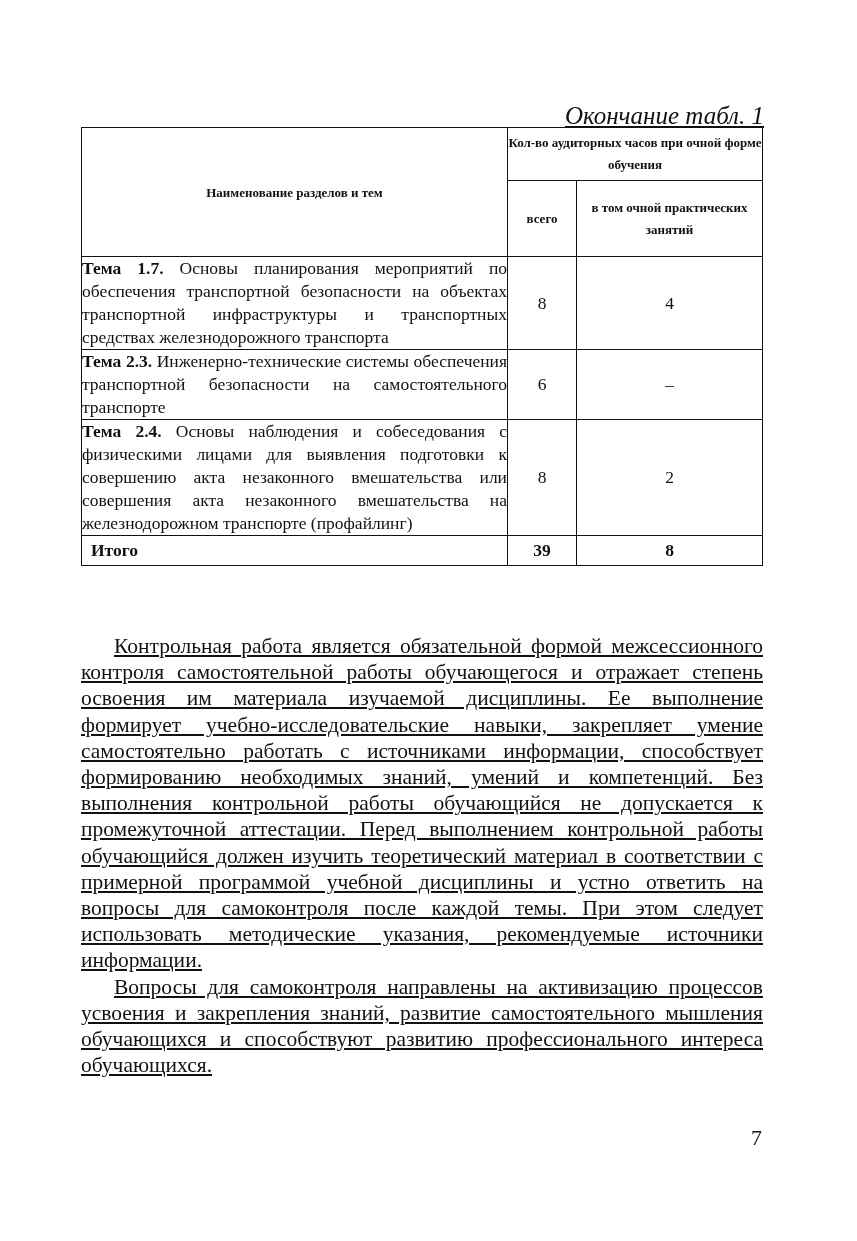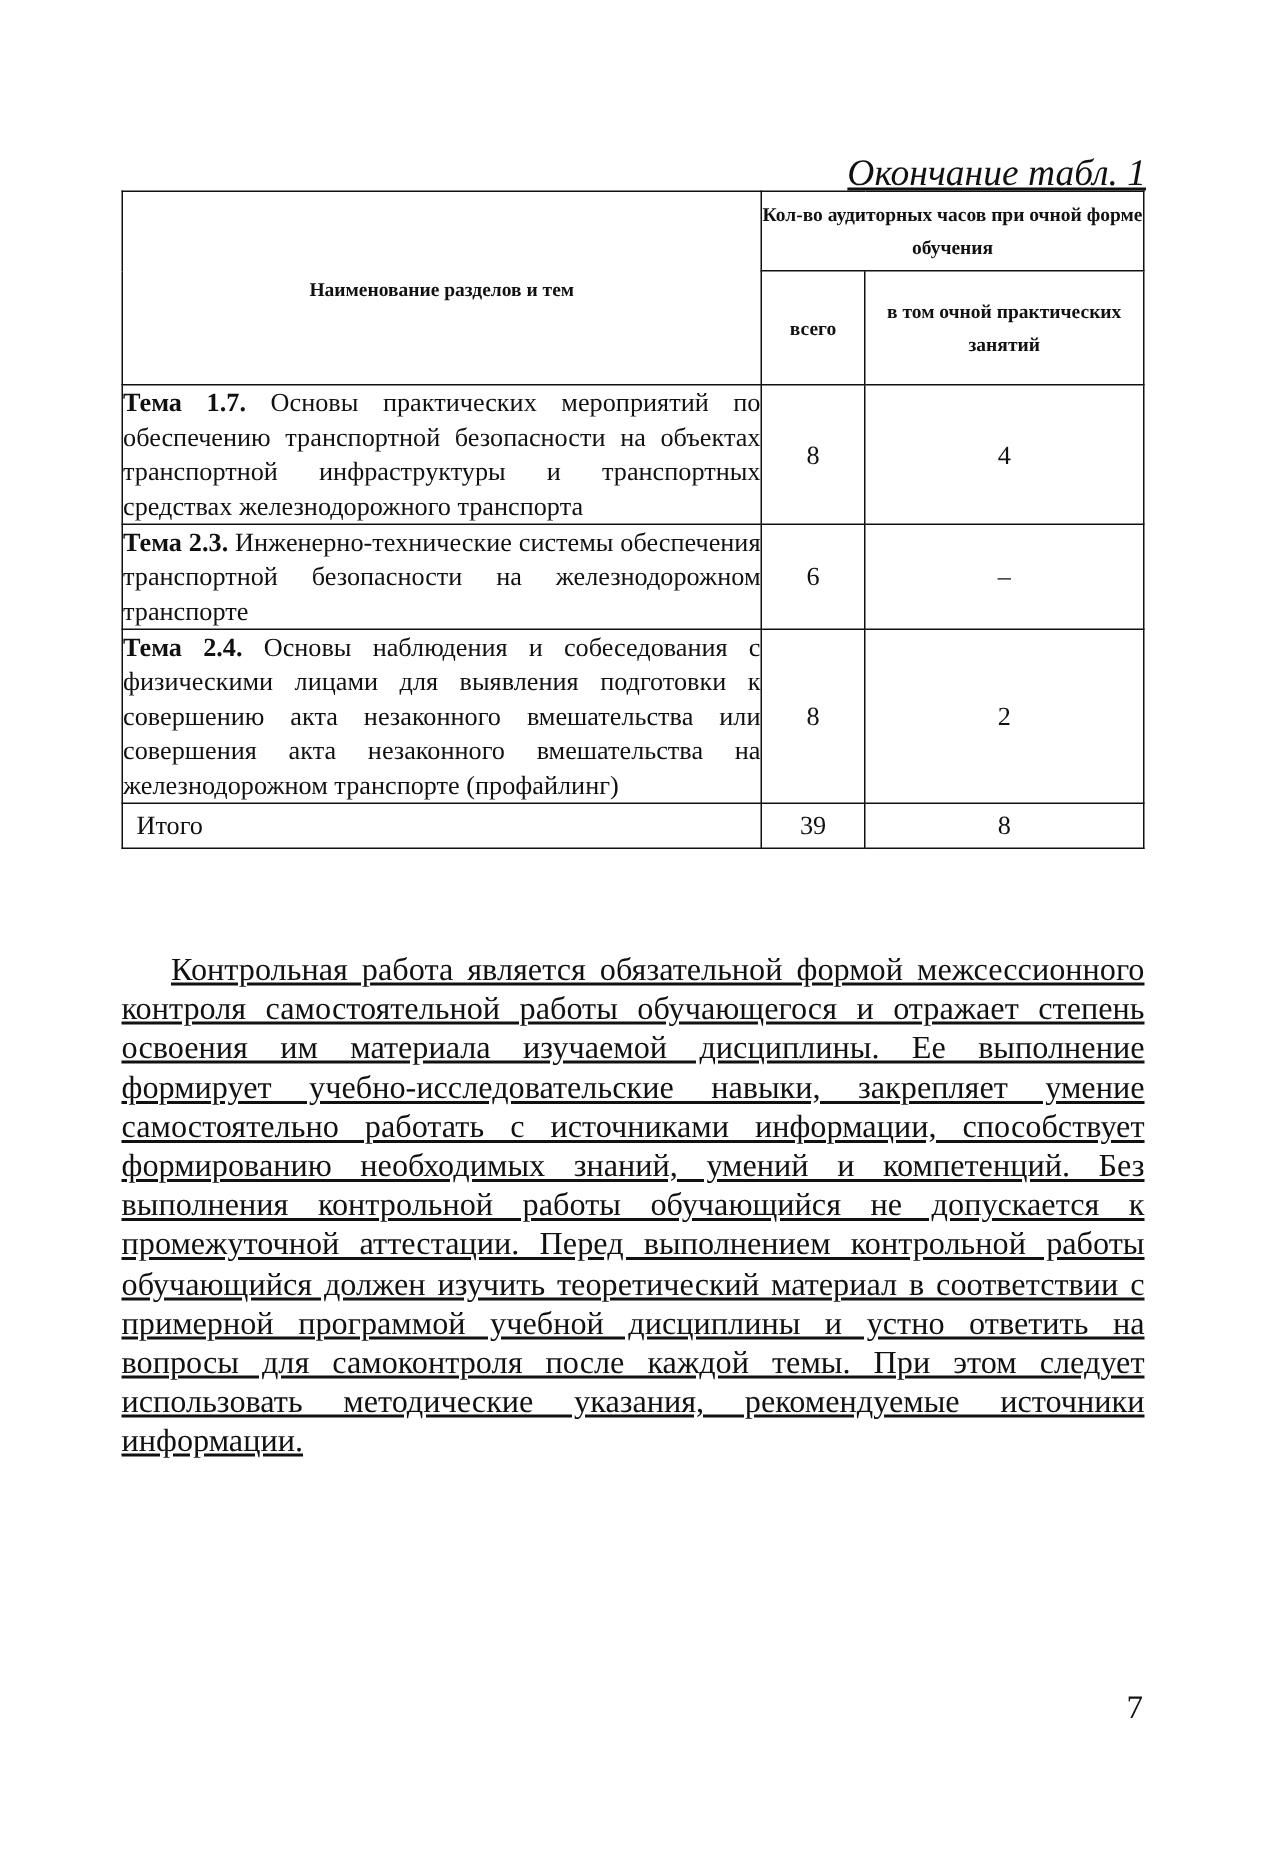--- a/index.html
+++ b/index.html
@@ -11,21 +11,21 @@
     table.t td, table.t th { border: 1.5px solid #111; padding: 0; vertical-align: middle; }
     th { font-weight: bold; text-align: center; font-size: 13px; }
     .c1 { width: 425px; }
     .c2 { width: 68px; }
     .head-main { height: 128px; }
     .head-group { height: 52px; line-height: 22px; }
     .head-sub { height: 74px; line-height: 22px; }
     td.topic { padding: 4px 6px 4px 9px; text-align: justify; text-align-last: left; }
     .topic b { font-weight: bold; }
     td.num { text-align: center; }
-    tr.total td { height: 29px; font-weight: normal; }
+    tr.total td { height: 29px; font-weight: bold; }
     tr.total td.lbl { padding-left: 9px; }
     .body-text { position: absolute; top: 633px; left: 81px; width: 682px; font-size: 21.5px;
                  line-height: 26.2px; text-align: justify; }
     .body-text p { margin: 0; text-indent: 33px; text-decoration: underline; }
     .pagenum { position: absolute; top: 1125px; right: 95px; font-size: 22px; }
   </style>
 </head>
 <body>
 
 <div class="caption">Окончание табл. 1</div>
@@ -34,39 +34,40 @@
   <tbody>
       <tr>
     <th class="c1 head-main" rowspan="2">Наименование разделов и тем</th>
     <th class="head-group" colspan="2">Кол-во аудиторных часов при очной форме обучения</th>
   </tr>
   <tr>
     <th class="c2 head-sub">всего</th>
     <th class="head-sub">в том очной практических занятий</th>
   </tr>
   <tr>
-    <td class="topic"><b>Тема 1.7.</b><span> Основы практических мероприятий по обеспечению транспортной безопасности на объектах транспортной инфраструктуры и транспортных средствах железнодорожного транспорта</span></td>
+    <td class="topic"><b>Тема 1.7.</b><span> Основы планирования мероприятий по обеспечения транспортной безопасности на объектах транспортной инфраструктуры и транспортных средствах железнодорожного транспорта</span></td>
     <td class="num">8</td>
     <td class="num">4</td>
   </tr>
   <tr>
-    <td class="topic"><b>Тема 2.3.</b><span> Инженерно-технические системы обеспечения транспортной безопасности на железнодорожном транспорте</span></td>
+    <td class="topic"><b>Тема 2.3.</b><span> Инженерно-технические системы обеспечения транспортной безопасности на самостоятельного транспорте</span></td>
     <td class="num">6</td>
     <td class="num">–</td>
   </tr>
   <tr>
     <td class="topic"><b>Тема 2.4.</b><span> Основы наблюдения и собеседования с физическими лицами для выявления подготовки к совершению акта незаконного вмешательства или совершения акта незаконного вмешательства на железнодорожном транспорте (профайлинг)</span></td>
     <td class="num">8</td>
     <td class="num">2</td>
   </tr>
   <tr class="total">
     <td class="lbl">Итого</td>
     <td class="num">39</td>
     <td class="num">8</td>
   </tr>
 </tbody>
   </table>
 
 <div class="body-text">
   <p>Контрольная работа является обязательной формой межсессионного контроля самостоятельной работы обучающегося и отражает степень освоения им материала изучаемой дисциплины. Ее выполнение формирует учебно-исследовательские навыки, закрепляет умение самостоятельно работать с источниками информации, способствует формированию необходимых знаний, умений и компетенций. Без выполнения контрольной работы обучающийся не допускается к промежуточной аттестации. Перед выполнением контрольной работы обучающийся должен изучить теоретический материал в соответствии с примерной программой учебной дисциплины и устно ответить на вопросы для самоконтроля после каждой темы. При этом следует использовать методические указания, рекомендуемые источники информации.</p>
+  <p>Вопросы для самоконтроля направлены на активизацию процессов усвоения и закрепления знаний, развитие самостоятельного мышления обучающихся и способствуют развитию профессионального интереса обучающихся.</p>
 </div>
 
 <div class="pagenum">7</div>
 
 </body></html>

